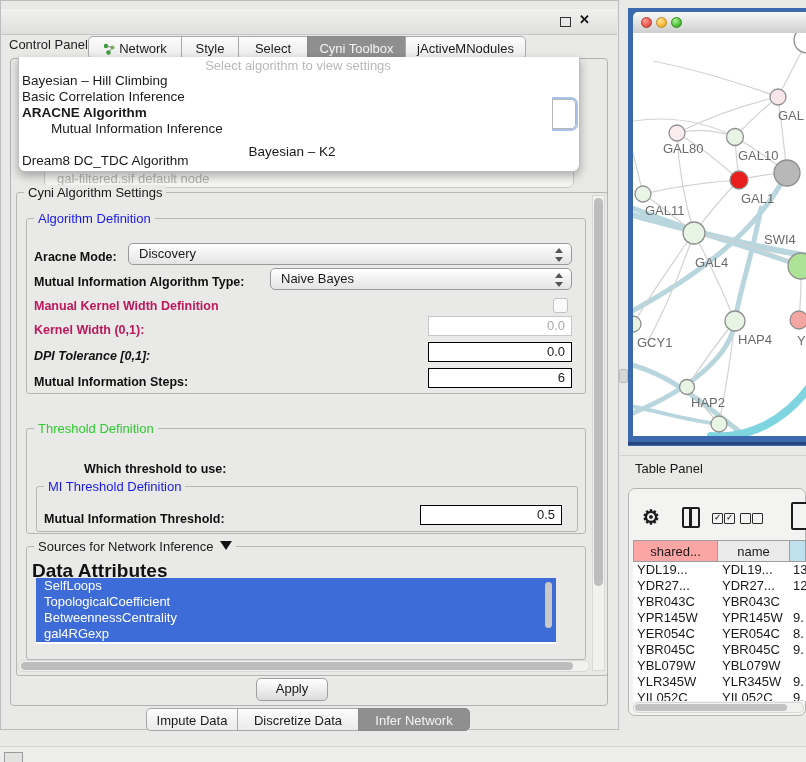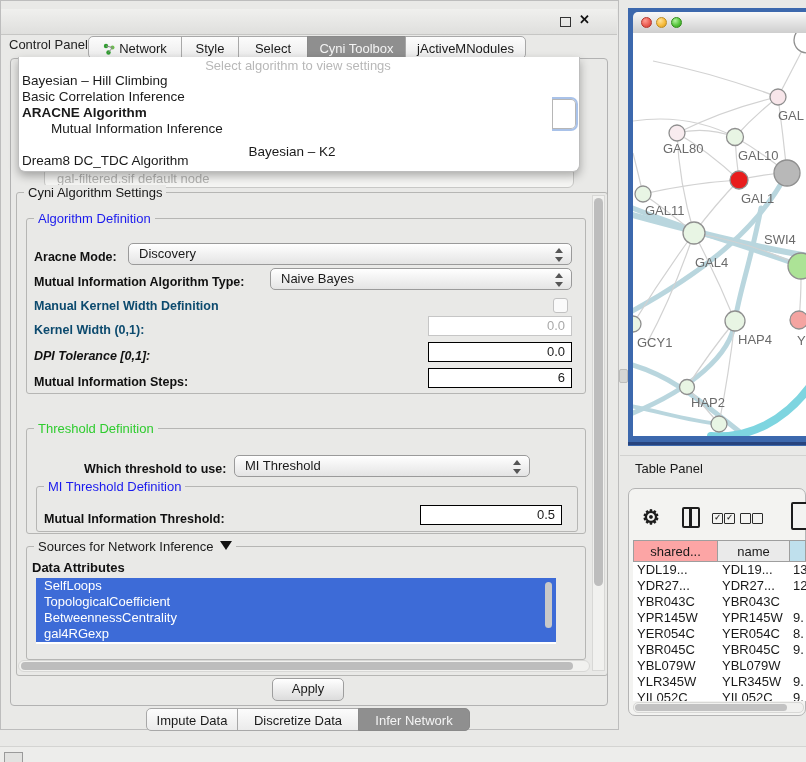--- a/index.html
+++ b/index.html
@@ -32,21 +32,21 @@
   .combo-fragment{left:552px;top:97px;width:24px;height:30px;background:#fff;border:2px solid #a9c2e9;
                   border-left:none;border-radius:0 7px 7px 0;box-shadow:inset 0 0 0 1px #b6b6b6;z-index:32;}
   .obscured-combo{left:44px;top:167px;width:530px;height:21px;background:#f5f5f3;border:1px solid #c8c8c6;
                   border-radius:6px;color:#b2b2b0;line-height:21px;padding-left:12px;box-sizing:border-box;z-index:3;}
   
   .grp{border:1px solid #b6b6b4;border-radius:3px;}
   .grp-title{background:#e9e9e7;padding:0 4px;font-size:13px;z-index:5;}
   .blue{color:#1a1aee;}
   .green{color:#2fcc2f;}
   .lbl{font-size:12.5px;font-weight:700;color:#111;}
-  .lbl.dis{color:#0c4a6e;}
+  .lbl.dis{color:#be185d;}
   
   .combo{height:22px;border:1px solid #9a9a9a;border-radius:5px;background:linear-gradient(#ffffff,#e4e4e4);
          box-sizing:border-box;line-height:20px;padding-left:10px;font-size:13px;}
   .combo .arrows{position:absolute;right:8px;top:3px;width:8px;height:16px;}
   .combo .arrows i{position:absolute;left:0;width:0;height:0;border-left:4px solid transparent;border-right:4px solid transparent;}
   .combo .arrows i.up{top:1px;border-bottom:5px solid #555;}
   .combo .arrows i.dn{bottom:1px;border-top:5px solid #555;}
   
   .field{height:20px;background:#fff;border:1px solid #000;box-sizing:border-box;line-height:18px;
          text-align:right;padding-right:6px;font-size:13px;}
@@ -172,49 +172,42 @@
   <div class="abs lbl" style="left:34px;top:349px;font-style:italic;">DPI Tolerance [0,1]:</div>
   <div class="abs field" style="left:428px;top:342px;width:144px;">0.0</div>
 
   <div class="abs lbl" style="left:34px;top:375px;">Mutual Information Steps:</div>
   <div class="abs field" style="left:428px;top:368px;width:144px;">6</div>
 
 
   <div class="abs grp" style="left:26px;top:428px;width:558px;height:104px;"></div>
   <div class="abs grp-title green" style="left:34px;top:421px;">Threshold Definition</div>
   <div class="abs lbl" style="left:84px;top:462px;">Which threshold to use:</div>
-  <div class="abs combo" style="left:234px;top:455px;width:296px;">
-    <span>MI Threshold</span>
-    <span class="arrows">
-        <i class="up"></i>
-        <i class="dn"></i>
-      </span>
-  </div>
   <div class="abs grp" style="left:36px;top:486px;width:540px;height:44px;"></div>
   <div class="abs grp-title blue" style="left:44px;top:479px;">MI Threshold Definition</div>
   <div class="abs lbl" style="left:44px;top:512px;">Mutual Information Threshold:</div>
   <div class="abs field" style="left:420px;top:505px;width:142px;padding-left:28px;">0.5</div>
 
   <div class="abs grp" style="left:26px;top:546px;width:558px;height:112px;"></div>
   <div class="abs grp-title" style="left:34px;top:539px;">
     <span>Sources for Network Inference</span><span class="tri-down"></span>
   </div>
-  <div class="abs lbl" style="left:32px;top:560px;font-size:13px;">Data Attributes</div>
+  <div class="abs lbl" style="left:32px;top:560px;font-size:19px;">Data Attributes</div>
   <div class="abs attr-list">
     <div class="attr-item" style="top:0;">SelfLoops</div>
     <div class="attr-item" style="top:16px;">TopologicalCoefficient</div>
     <div class="attr-item" style="top:32px;">BetweennessCentrality</div>
     <div class="attr-item" style="top:48px;">gal4RGexp</div>
   </div>
   <div class="abs sb-thumb" style="left:545px;top:582px;width:7px;height:46px;background:#c9c9c9;"></div>
 
   <div class="abs sb-track" style="left:18px;top:660px;width:572px;height:12px;"></div>
   <div class="abs sb-thumb" style="left:21px;top:662px;width:552px;height:8px;"></div>
 
-  <div class="abs btn" style="left:272px;top:678px;width:70px;height:21px;">Apply</div>
+  <div class="abs btn" style="left:256px;top:678px;width:70px;height:21px;">Apply</div>
 
   <div class="abs tabseg btab first" style="left:146px;width:92px;"><span>Impute Data</span></div>
   <div class="abs tabseg btab" style="left:237px;width:122px;"><span>Discretize Data</span></div>
   <div class="abs tabseg btab sel last" style="left:358px;width:112px;"><span>Infer Network</span></div>
 
   <div class="abs" style="left:619px;top:369px;width:7px;height:12px;background:#d6d6d4;border:1px solid #bdbdbb;border-radius:2px;"></div>
 
   <div class="abs net-frame"></div>
   <div class="abs net-frame-dark"></div>
   <div class="abs net-titlebar"></div>

